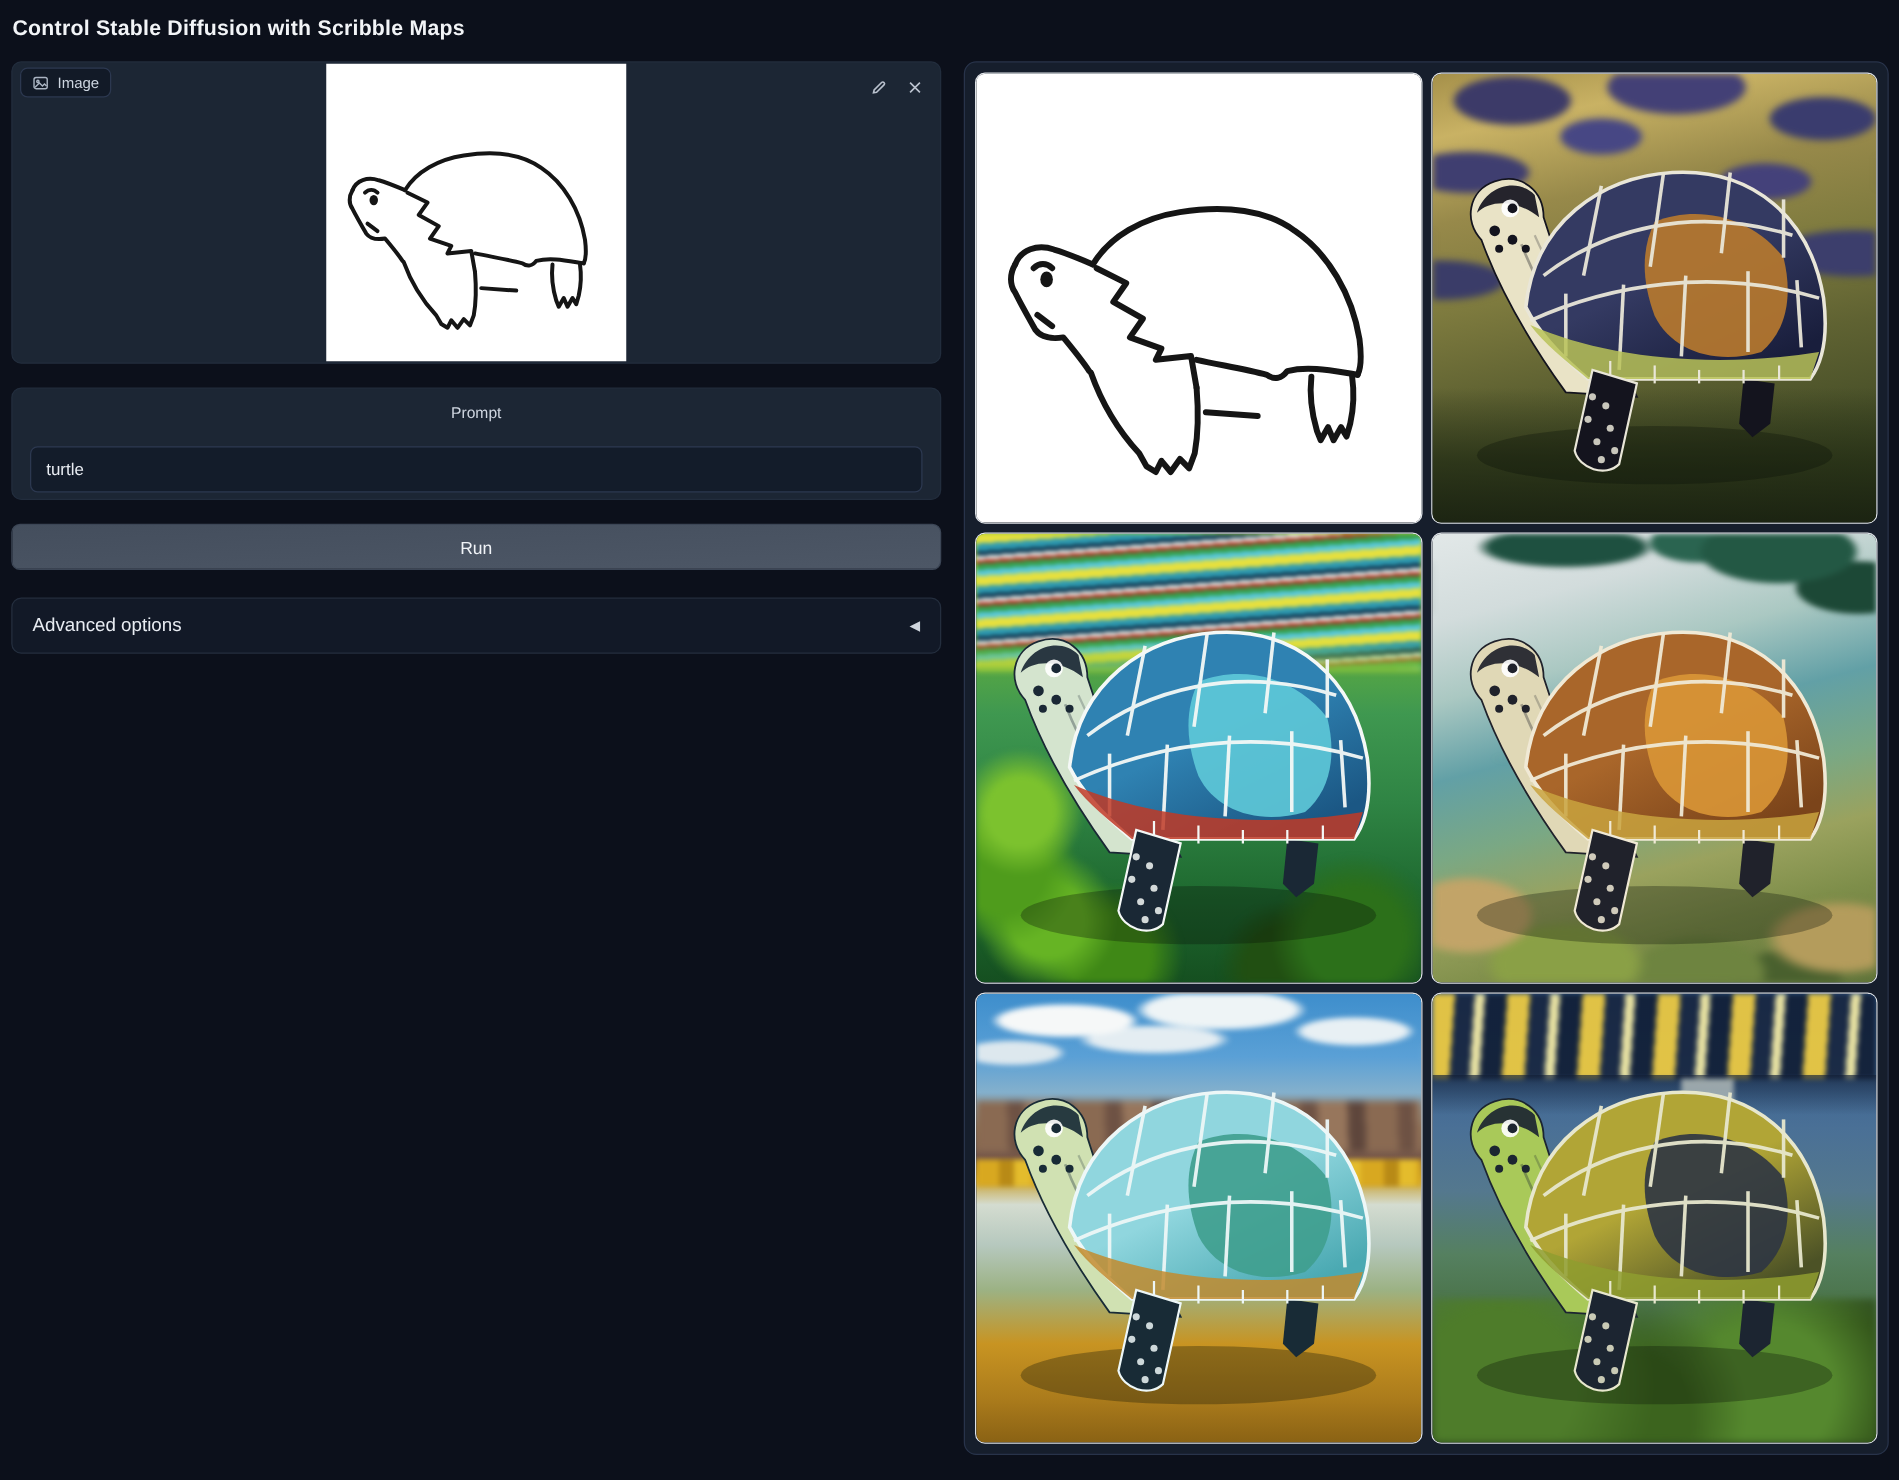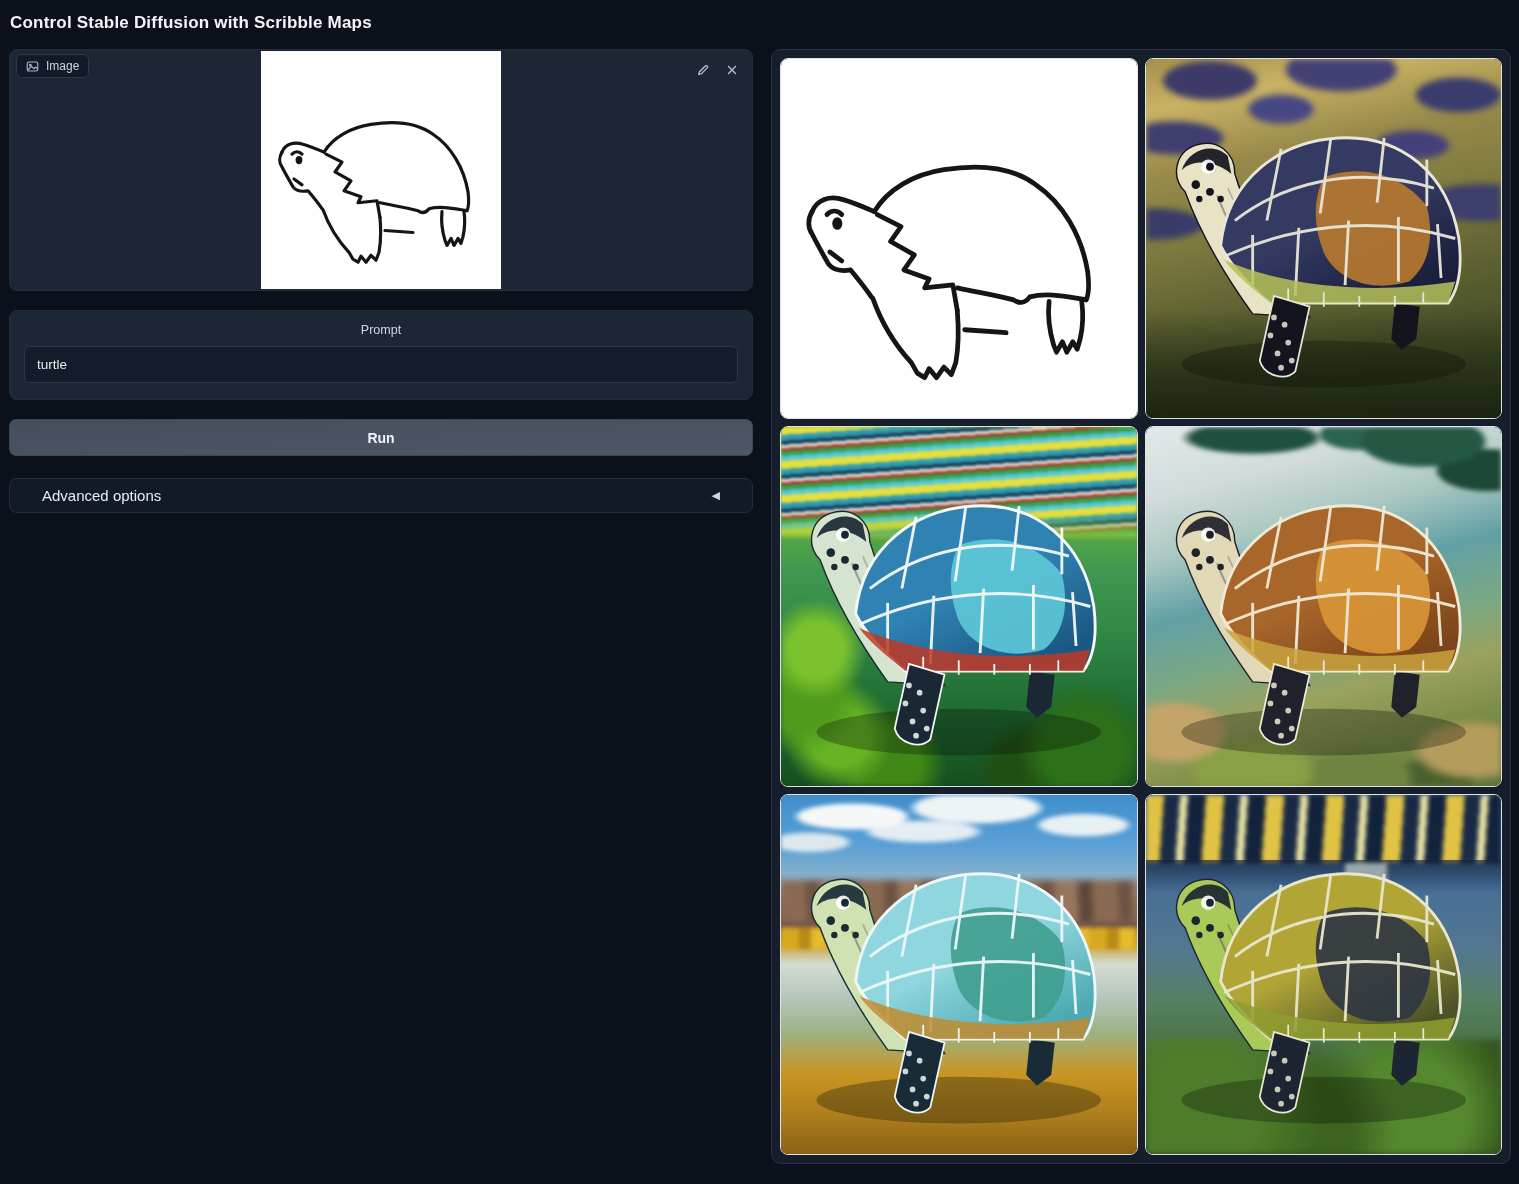--- a/index.html
+++ b/index.html
@@ -20,30 +20,30 @@
   .img-tools button { width:21px; height:21px; background:transparent; border:none; color:#b9c1cd;
            cursor:pointer; display:flex; align-items:center; justify-content:center; border-radius:4px; }
   .img-tools svg { width:14px; height:14px; stroke:#b9c1cd; fill:none; stroke-width:1.5; }
   .canvas-wrap { width:240px; height:238px; background:#ffffff; }
   .canvas-wrap svg, .scrib-bg svg, .turtle svg { width:100%; height:100%; display:block; }
 
   
   .prompt-block { margin-top:19px; padding:12px 14px 14px 14px; height:90px; }
   .prompt-label { display:block; color:#cfd6e0; font-size:12.5px; margin-bottom:9px;text-align:center; }
   .prompt-input { width:100%; height:37px; background:#131c2a; border:1px solid #2c3850; border-radius:6px;
-           color:#e8ecf2; font-size:13.5px; padding:0 12px; outline:none; font-family:"Liberation Sans",sans-serif; }
+           color:#e8ecf2; font-size:13.5px; padding:0 12px; outline:none; font-family:"Liberation Sans",sans-serif;margin-top:11px; }
 
   
   .run-btn { margin-top:19px; width:100%; height:37px; border:1px solid #3c4656; border-radius:7px;
-           background:linear-gradient(to bottom right,#444e5d,#4d5766); color:#f0f3f7; font-weight:700;
+           background:linear-gradient(to bottom right,#444e5d,#4d5766); color:#f0f3f7; font-weight:400;
            font-size:14px; cursor:pointer; font-family:"Liberation Sans",sans-serif; }
 
   
-  .accordion { margin-top:22px; height:35px; background:#121927; border:1px solid #242e3e; border-radius:8px;
-           display:flex; align-items:center; justify-content:space-between; padding:0 32px; cursor:pointer; }
+  .accordion { margin-top:22px; height:45px; background:#121927; border:1px solid #242e3e; border-radius:8px;
+           display:flex; align-items:center; justify-content:space-between; padding:0 16px; cursor:pointer; }
   .accordion .acc-label { color:#e8ecf2; font-size:15px; }
   .accordion .arrow { color:#cfd5dd; font-size:11px; }
 
   
   .gallery { background:#161e2c; border:1px solid #28334a; border-radius:10px; padding:8px; height:1115px;
            display:grid; grid-template-columns:1fr 1fr; grid-auto-rows:361px; gap:7px; }
   .tile { position:relative; border:1px solid #dfe3e8; border-radius:8px; overflow:hidden; cursor:pointer;
            background:#0e131d; }
   .tile .band { position:absolute; }
   .tile .scrib-bg { position:absolute; inset:0; background:#ffffff; }

